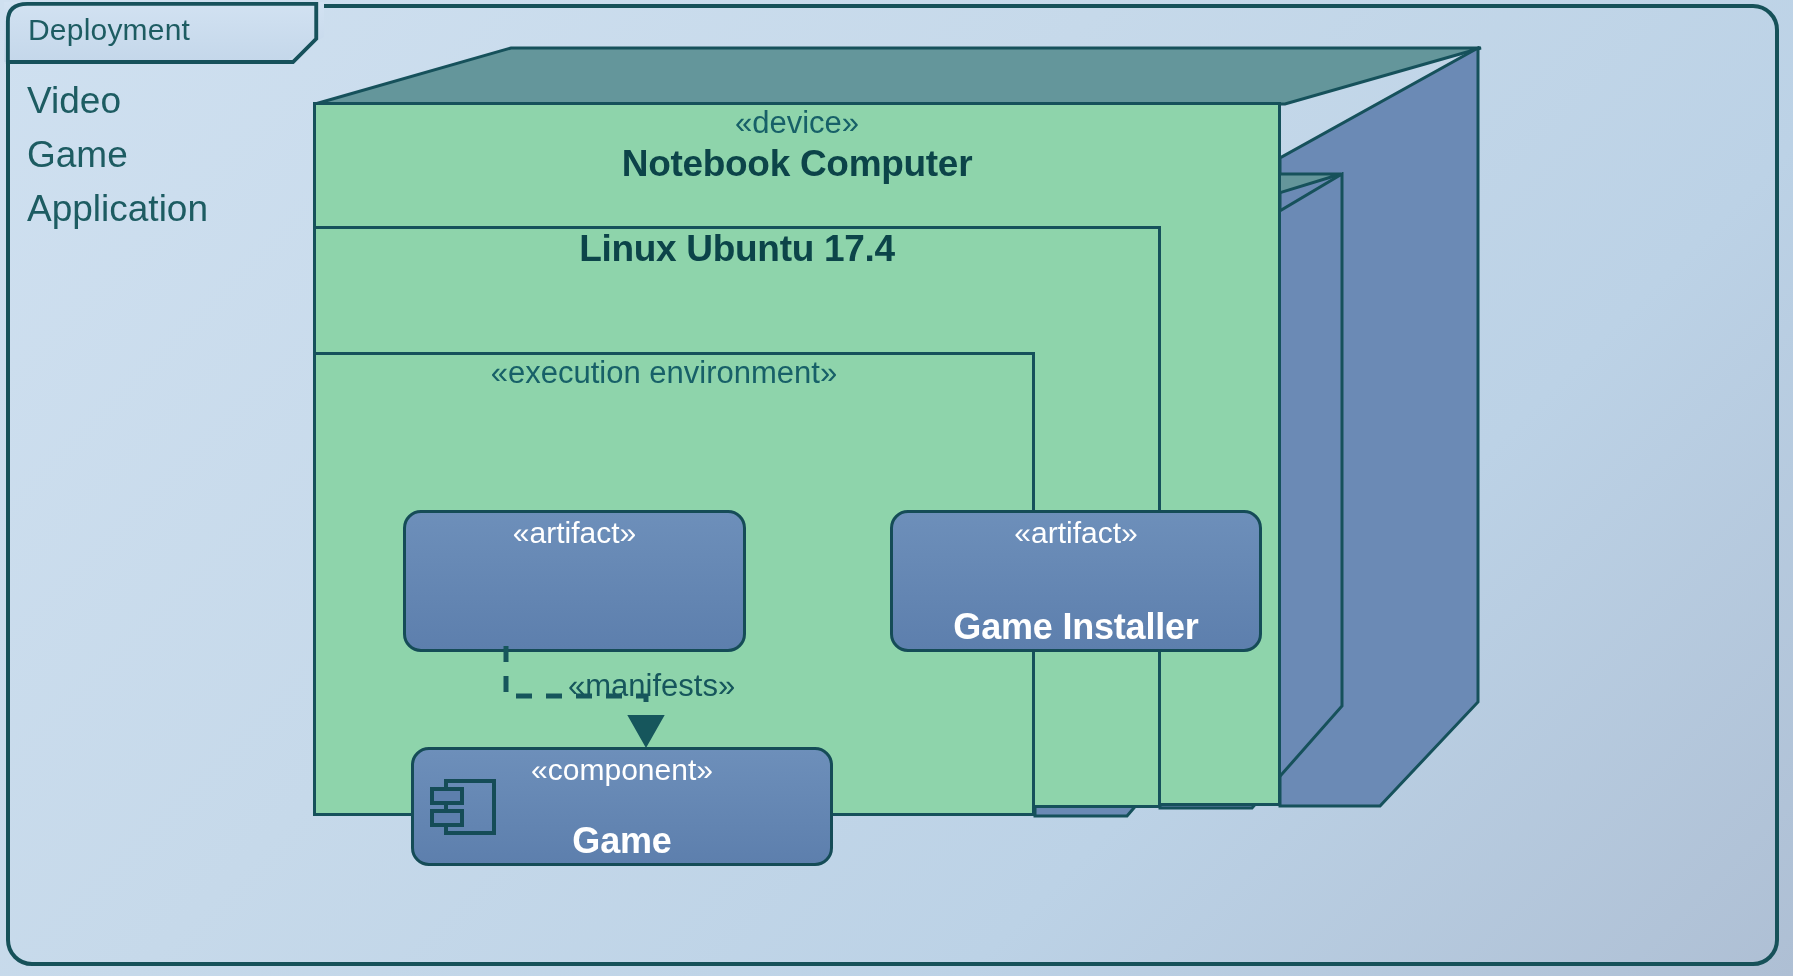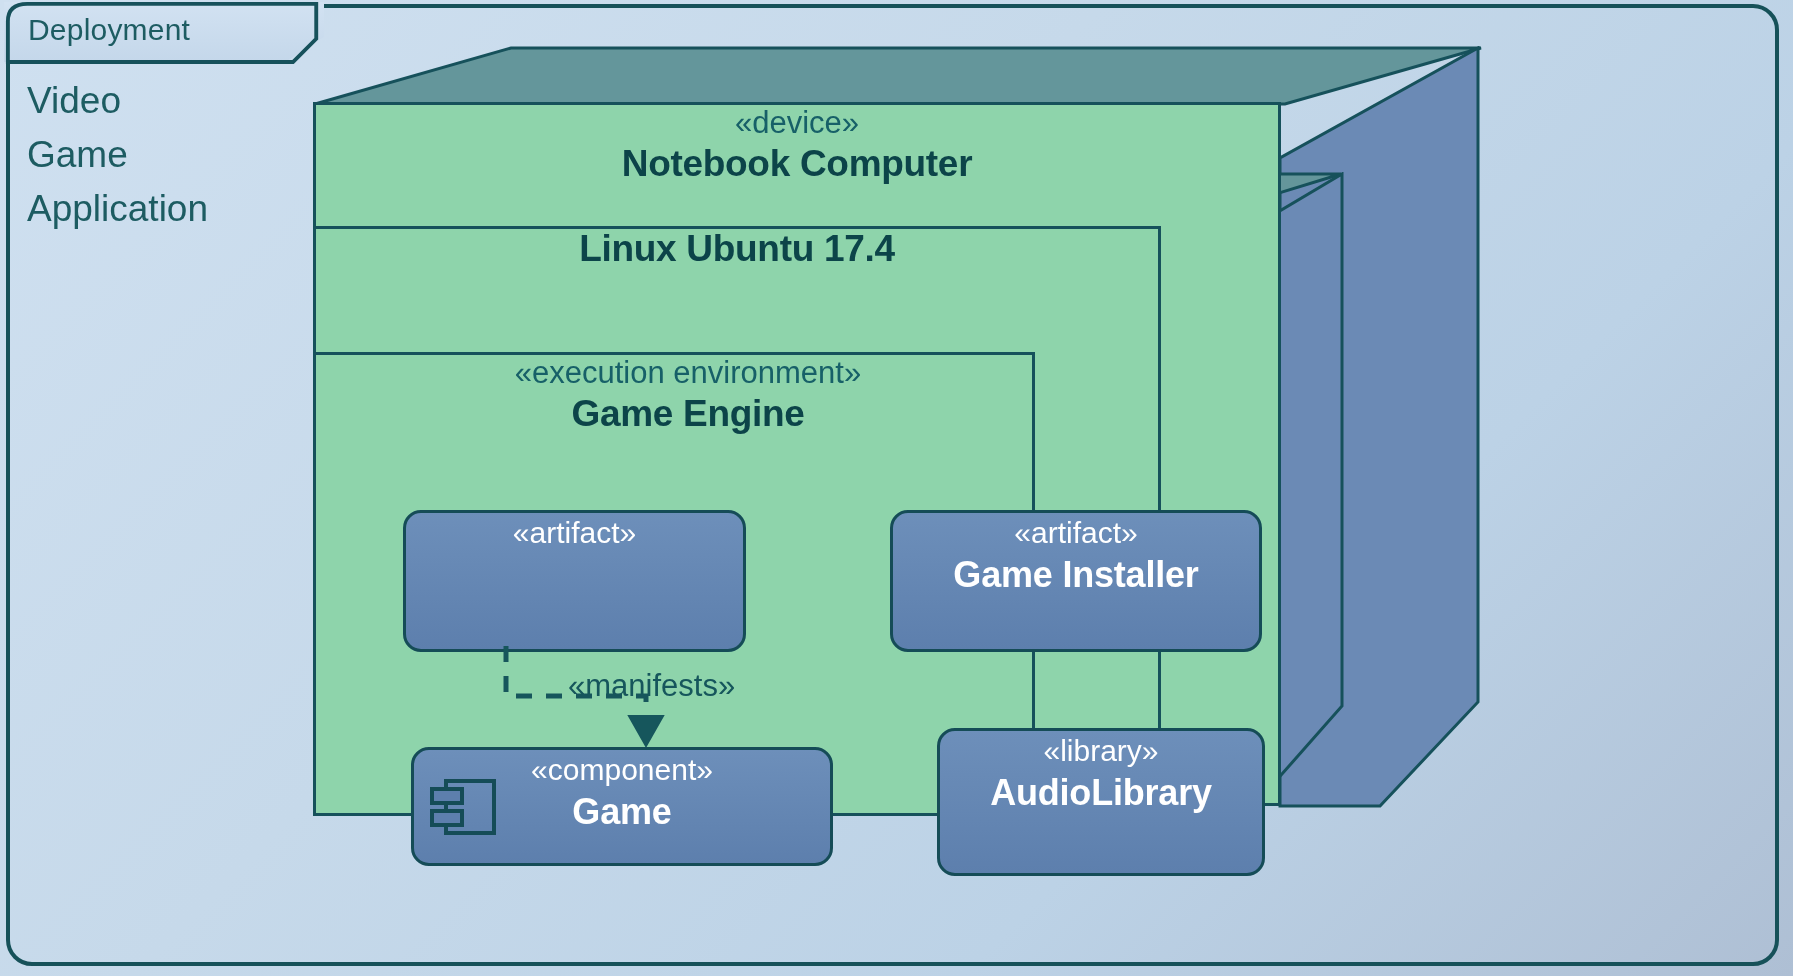--- a/index.html
+++ b/index.html
@@ -119,21 +119,21 @@
   .box {
     position: absolute;
     background: linear-gradient(180deg,#6d8fba 0%, #5d7fad 100%);
     border: 3px solid #154c57;
     border-radius: 18px;
     box-sizing: border-box;
     z-index: 8;
     display: flex;
     flex-direction: column;
     align-items: center;
-    justify-content: flex-start;
+    justify-content: space-between;
     text-align: center;
   }
   .box .stereo-w {
     font-size: 30px;
     line-height: 40px;
     color: #ffffff;
     font-weight: 400;
   }
   .box .name-w {
     font-size: 36px;
@@ -227,23 +227,22 @@
       <svg width="900" height="56" viewBox="0 0 900 56">
         <path d="M 2 54 L 170 2 L 898 2 L 730 54 Z" fill="#64969b" stroke="#16515b" stroke-width="3"></path>
       </svg>
     </div>
     <div class="node-side" style="left:1005px; top:300px; width:212px; height:520px;">
       <svg width="212" height="520" viewBox="0 0 212 520">
         <path d="M 30 516 L 30 106 L 208 2 L 208 416 L 122 516 Z" fill="#6b8ab5" stroke="#16515b" stroke-width="3"></path>
       </svg>
     </div>
     <div class="node-face" style="left:313px; top:352px; width:722px; height:464px;"></div>
-    <div class="node-label" style="left:313px; top:354px; width:702px;padding-left:24px;">
+    <div class="node-label" style="left:313px; top:354px; width:702px;">
       <div class="stereo">«execution environment»</div>
-      <div class="nodename">Game Engine</div>
     </div>
   </div>
 
   <div class="box" style="left:403px; top:510px; width:343px; height:142px;">
     <div class="stereo-w">«artifact»</div>
   </div>
 
   <div class="box" style="left:890px; top:510px; width:372px; height:142px;">
     <div class="stereo-w">«artifact»</div>
     <div class="name-w">Game Installer</div>
@@ -260,18 +259,14 @@
       <svg width="68" height="64" viewBox="0 0 68 64">
         <rect x="16" y="6" width="48" height="52" fill="none" stroke="#154c57" stroke-width="4"></rect>
         <rect x="2" y="14" width="30" height="14" fill="#5d7fad" stroke="#154c57" stroke-width="4"></rect>
         <rect x="2" y="36" width="30" height="14" fill="#5d7fad" stroke="#154c57" stroke-width="4"></rect>
       </svg>
     </span>
     <div class="stereo-w">«component»</div>
     <div class="name-w">Game</div>
   </div>
 
-  <div class="box" style="left:937px; top:728px; width:328px; height:148px;">
-    <div class="stereo-w">«library»</div>
-    <div class="name-w">AudioLibrary</div>
-  </div>
 
 </div>
 
 </body></html>

